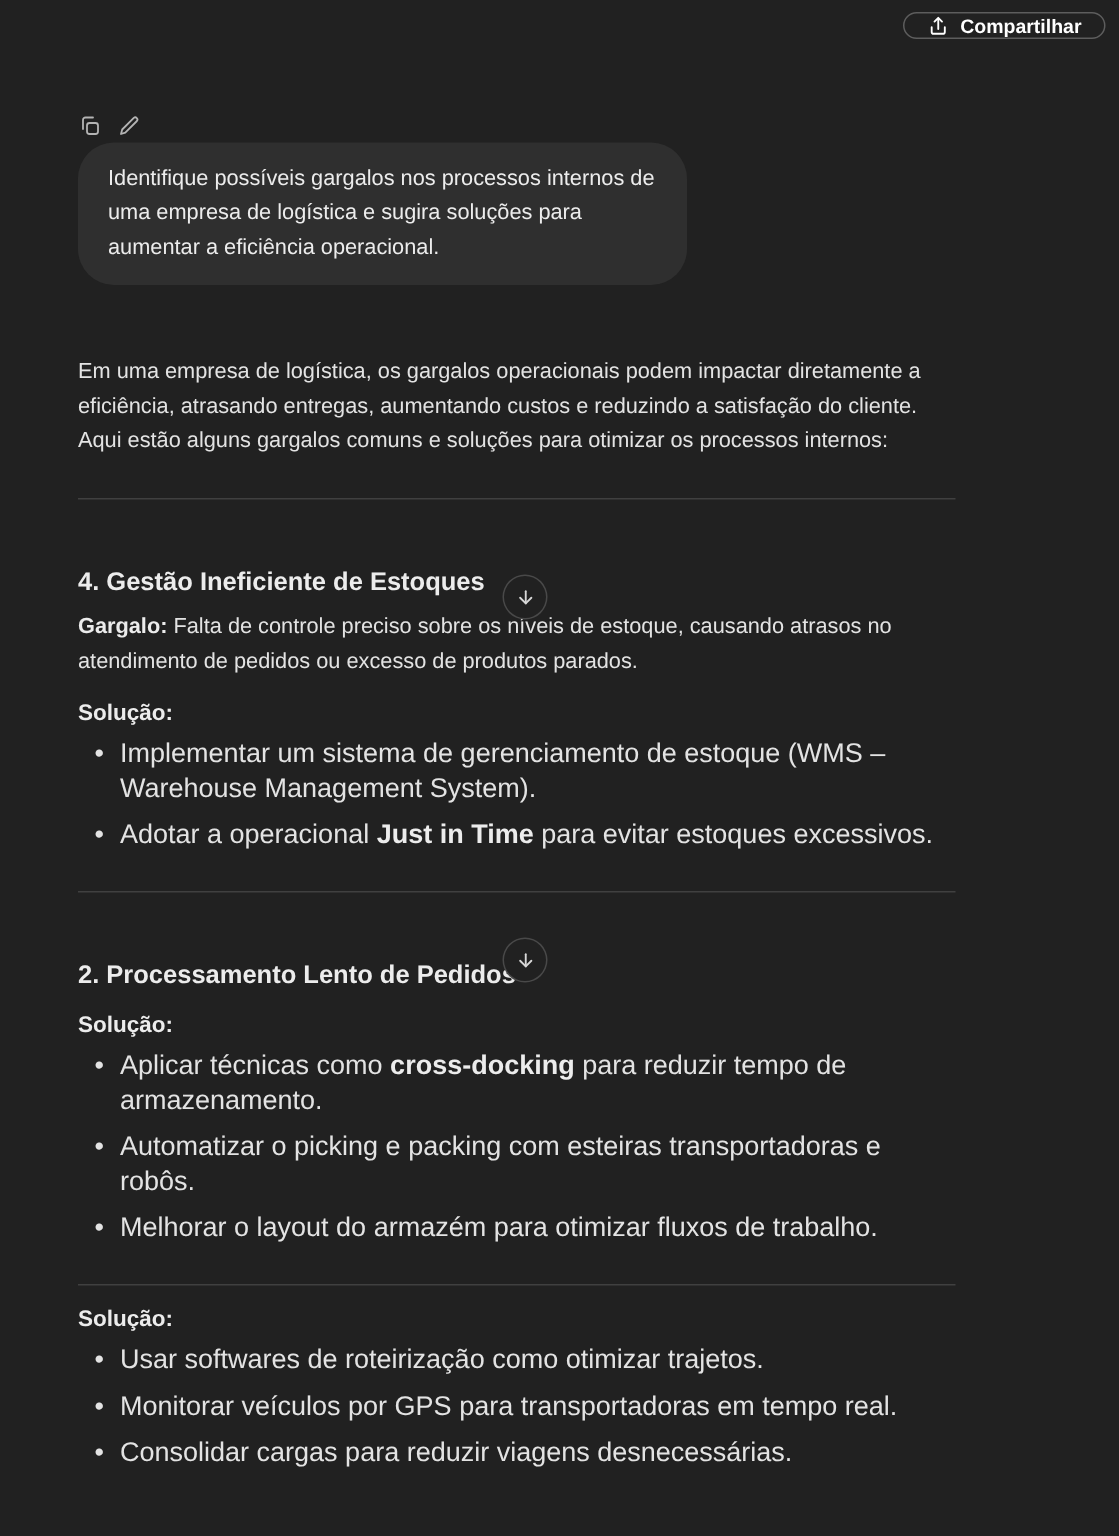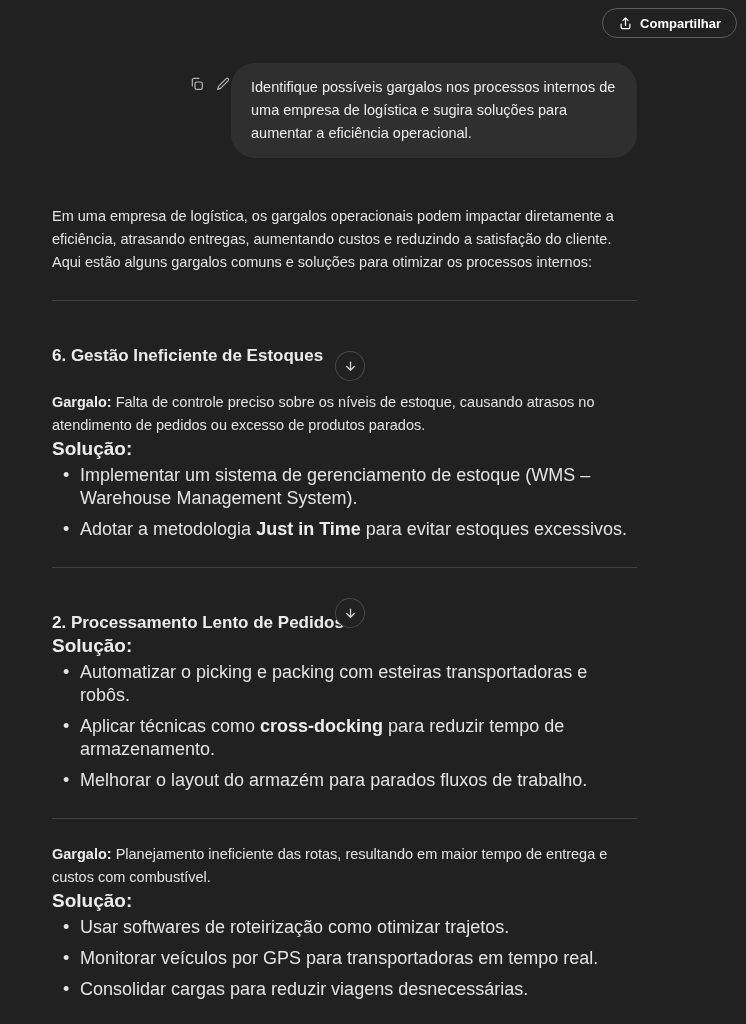--- a/index.html
+++ b/index.html
@@ -11,32 +11,32 @@
   body{
     background:var(--background);
     font-family:"Liberation Sans","DejaVu Sans",sans-serif;
     color:var(--body-text);
     position:relative;
   }
   
   .share-btn{
     position:absolute; top:8px; right:9px;
     display:flex; align-items:center; gap:7px;
-    height:30px; padding:0 15px;
+    height:18px; padding:0 15px;
     background:var(--background);
     border:1px solid var(--button-border); border-radius:999px;
     color:#fff; font-size:13px; font-weight:700; cursor:pointer;
   }
   .share-btn svg{display:block;}
   
   .column{ margin-left:52px; width:585px; }
   
   .user-row{
     margin-top:63px;
-    display:flex; justify-content:flex-end; align-items:flex-start; 
+    display:flex; justify-content:flex-end; align-items:flex-start; flex-direction:column;
   }
   .msg-actions{ display:flex; gap:10px; margin-top:13px; }
   .icon-btn{
     background:none; border:none; padding:0; cursor:pointer;
     color:var(--icon); display:block;
   }
   .bubble{
     background:var(--bubble);
     border-radius:24px;
     padding:13px 20px;
@@ -54,23 +54,23 @@
     width:30px; height:30px; border-radius:50%;
     background:var(--background);
     border:1px solid rgba(255,255,255,0.18);
     color:#d7d7d7; cursor:pointer;
     display:flex; align-items:center; justify-content:center;
   }
   .scroll-btn svg{display:block;}
   .off-0{ top:6px; }
   .off-1{ top:-14px; }
   .off-2{ top:-26px; }
-  .para{ margin-top:24px; font-size:14.5px; line-height:23px; }
+  .para{ margin-top:8px; font-size:14.5px; line-height:23px; }
   .para strong, .s-label strong{ font-weight:700; color:var(--heading-text); }
-  .s-label{ margin-top:0; font-size:19px; line-height:23px; }
+  .s-label{ margin-top:11px; font-size:15px; line-height:23px; }
   ul.bullets{ list-style:none; margin-top:4px; }
   ul.bullets li{
     position:relative; padding-left:28px;
     font-size:18px; line-height:23px;
   }
   ul.bullets li + li{ margin-top:8px; }
   ul.bullets li::before{
     content:"•"; position:absolute; left:11px; top:0;
     color:var(--body-text);
   }
@@ -112,62 +112,61 @@
     </div>
     <div class="bubble">Identifique possíveis gargalos nos processos internos de uma empresa de logística e sugira soluções para aumentar a eficiência operacional.</div>
   </div>
 
   <div>
     <p class="intro">Em uma empresa de logística, os gargalos operacionais podem impactar diretamente a eficiência, atrasando entregas, aumentando custos e reduzindo a satisfação do cliente. Aqui estão alguns gargalos comuns e soluções para otimizar os processos internos:</p>
     <div id="sections">
   <section>
     <hr class="divider">
     <div class="h-row">
-      <h3>6. Gestão Ineficiente de Estoques</h3>
+      <h3>4. Gestão Ineficiente de Estoques</h3>
       <button class="scroll-btn off-0">
         <span>
           <svg width="15" height="15" viewBox="0 0 24 24" fill="none" stroke="currentColor" stroke-width="2" stroke-linecap="round" stroke-linejoin="round">
             <path d="M12 5v13"></path>
                   <path d="M6 12l6 6 6-6"></path>
           </svg>
         </span>
       </button>
     </div>
     <p class="para"><strong>Gargalo:</strong> <span>Falta de controle preciso sobre os níveis de estoque, causando atrasos no atendimento de pedidos ou excesso de produtos parados.</span></p>
     <p class="s-label"><strong>Solução:</strong></p>
     <ul class="bullets">
             <li><span>Implementar um sistema de gerenciamento de estoque (WMS – Warehouse Management System).</span></li>
-            <li><span>Adotar a metodologia </span><span class="b">Just in Time</span><span> para evitar estoques excessivos.</span></li>
+            <li><span>Adotar a operacional </span><span class="b">Just in Time</span><span> para evitar estoques excessivos.</span></li>
           </ul>
   </section>
 
   <section>
     <hr class="divider">
     <div class="h-row">
       <h3>2. Processamento Lento de Pedidos</h3>
       <button class="scroll-btn off-1">
         <span>
           <svg width="15" height="15" viewBox="0 0 24 24" fill="none" stroke="currentColor" stroke-width="2" stroke-linecap="round" stroke-linejoin="round">
             <path d="M12 5v13"></path>
                   <path d="M6 12l6 6 6-6"></path>
           </svg>
         </span>
       </button>
     </div>
     <p class="s-label"><strong>Solução:</strong></p>
     <ul class="bullets">
+            <li><span>Aplicar técnicas como </span><span class="b">cross-docking</span><span> para reduzir tempo de armazenamento.</span></li>
             <li><span>Automatizar o picking e packing com esteiras transportadoras e robôs.</span></li>
-            <li><span>Aplicar técnicas como </span><span class="b">cross-docking</span><span> para reduzir tempo de armazenamento.</span></li>
-            <li><span>Melhorar o layout do armazém para parados fluxos de trabalho.</span></li>
+            <li><span>Melhorar o layout do armazém para otimizar fluxos de trabalho.</span></li>
           </ul>
   </section>
 
   <section>
     <hr class="divider">
-    <p class="para"><strong>Gargalo:</strong> <span>Planejamento ineficiente das rotas, resultando em maior tempo de entrega e custos com combustível.</span></p>
     <p class="s-label"><strong>Solução:</strong></p>
     <ul class="bullets">
             <li><span>Usar softwares de roteirização como otimizar trajetos.</span></li>
             <li><span>Monitorar veículos por GPS para transportadoras em tempo real.</span></li>
             <li><span>Consolidar cargas para reduzir viagens desnecessárias.</span></li>
           </ul>
   </section>
 </div>
   </div>
 

